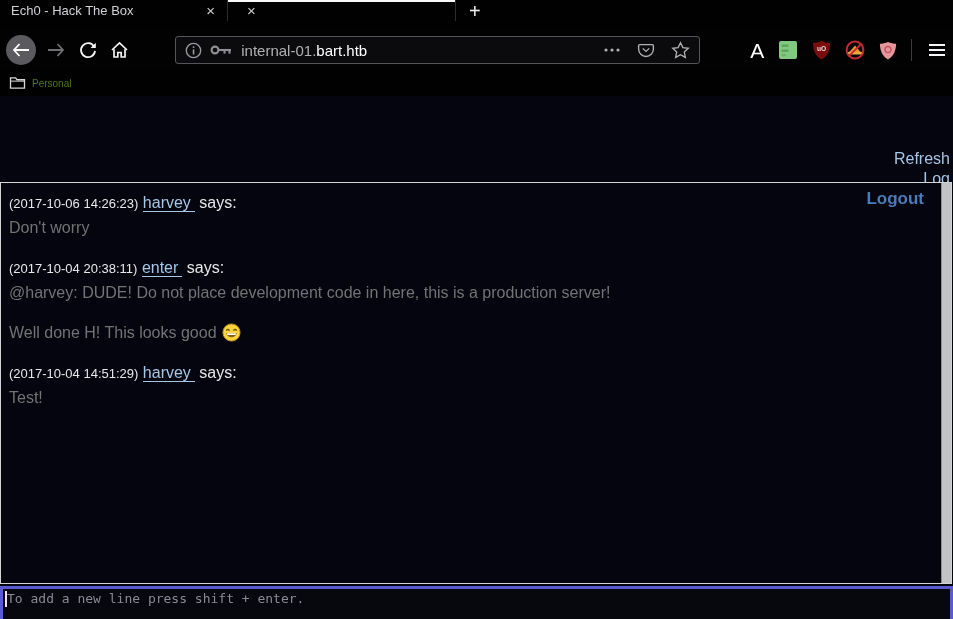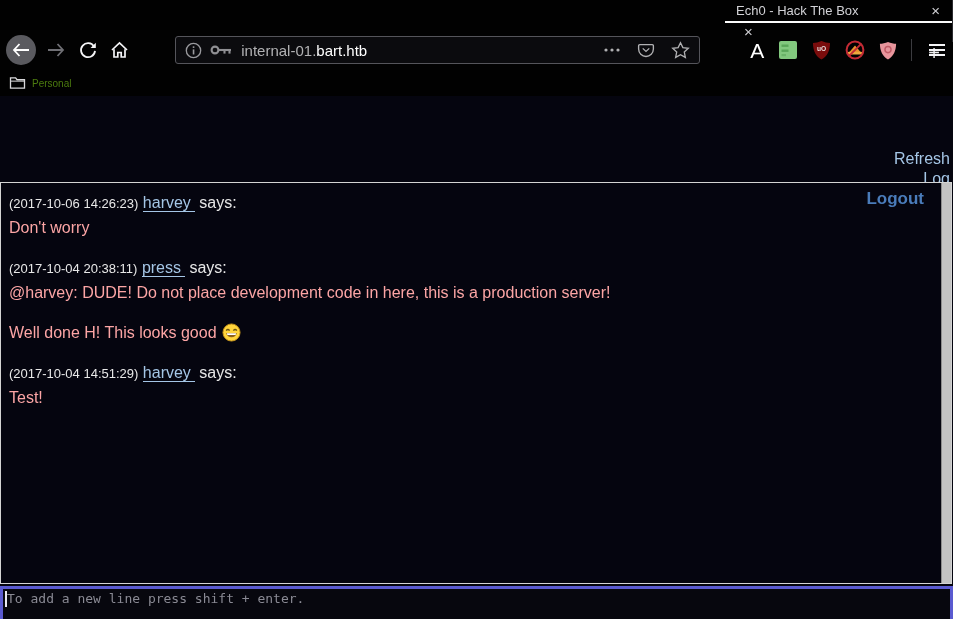--- a/index.html
+++ b/index.html
@@ -1,20 +1,20 @@
 <!DOCTYPE html>
 <html><head>
 <meta charset="utf-8">
 <style>
   * { margin:0; padding:0; box-sizing:border-box; }
   html,body { width:953px; height:619px; overflow:hidden; }
   body { background:#05050f; font-family:"Liberation Sans", sans-serif; position:relative; }
 
   
-  .tabbar { height:30px; background:#010101; display:flex; align-items:flex-end;flex-direction:column; }
+  .tabbar { height:30px; background:#010101; display:flex; align-items:flex-start; }
   .tab { width:228px; display:flex; align-items:center; padding:0 4px 0 11px;
          color:#d2d2d6; font-size:13px; position:relative; border-right:1px solid #2b2b2f; }
   .tab.active { color:#f9f9fa; }
   .tab.active::before { content:""; position:absolute; top:0; left:0; right:0; height:2px; background:#fafafa; }
   .tab-title { flex:1; white-space:nowrap; overflow:hidden; }
   .tab-close { font-size:15px; padding:2px 8px; color:#cfcfd3; cursor:default; }
   .newtab { color:#f0f0f2; font-size:20px; padding:0 13px; display:flex; align-items:center; }
 
   .toolbar { height:40px; background:#020202; display:flex; align-items:center; padding-left:6px; }
   .navbtn { width:32px; height:32px; display:flex; align-items:center; justify-content:center; }
@@ -46,21 +46,21 @@
             font-weight:bold; text-decoration:none; }
   .chat-scrollbar { position:absolute; top:0; right:0; width:10px; height:100%;
                     background:#c3c3c3; border-left:1px solid #8d8d8d; }
   .messages { padding:8px 40px 0 8px; }
   .message { margin-bottom:16px; }
   .msg-meta { line-height:24px; }
   .msg-time { font-size:13px; color:#e8e8e8; }
   .msg-user { font-size:16px; color:#a5c6e6; text-decoration:none; border-bottom:1px solid #a5c6e6;
               padding-right:4px; }
   .msg-says { font-size:16px; color:#e8e8e8; }
-  .msg-text { font-size:16px; color:#fca5a5; line-height:24px; }
+  .msg-text { font-size:16px; color:#737373; line-height:24px; }
   .msg-emoji { vertical-align:-4px; margin-left:5px; }
 
   .composer { position:absolute; top:490px; left:0; width:953px; height:36px;
               border:3px solid #5a5ad0; border-bottom:none; background:#07070e; }
   .composer textarea { width:100%; height:100%; background:transparent; border:none; outline:none;
               resize:none; font-family:"DejaVu Sans Mono", monospace; font-size:13px;
               color:#d8d8de; padding:2px 4px; }
   .composer textarea::placeholder { color:#8a8a94; opacity:1; }
   .caret { position:absolute; left:2px; top:2px; width:2px; height:16px; background:#e9e9f2; }
 </style>
@@ -201,21 +201,21 @@
       <span class="msg-time">(2017-10-06 14:26:23)</span>
       <a href="#" class="msg-user">harvey</a>
       <span class="msg-says">says:</span>
     </div>
     <div class="msg-text"><span class="msg-text-str">Don't worry</span></div>
   </div>
 
   <div class="message">
     <div class="msg-meta">
       <span class="msg-time">(2017-10-04 20:38:11)</span>
-      <a href="#" class="msg-user">press</a>
+      <a href="#" class="msg-user">enter</a>
       <span class="msg-says">says:</span>
     </div>
     <div class="msg-text"><span class="msg-text-str">@harvey: DUDE! Do not place development code in here, this is a production server!</span></div>
   </div>
 
   <div class="message">
     <div class="msg-text"><span class="msg-text-str">Well done H! This looks good</span><svg class="msg-emoji" width="19" height="19" viewBox="0 0 20 20">
         <circle cx="10" cy="10" r="9" fill="#ffd43b" stroke="#c9971c" stroke-width="1"></circle>
         <path d="M4.4 8.1 Q6.2 5.6 8 8.1" stroke="#6b5413" stroke-width="1.4" fill="none"></path>
         <path d="M12 8.1 Q13.8 5.6 15.6 8.1" stroke="#6b5413" stroke-width="1.4" fill="none"></path>

